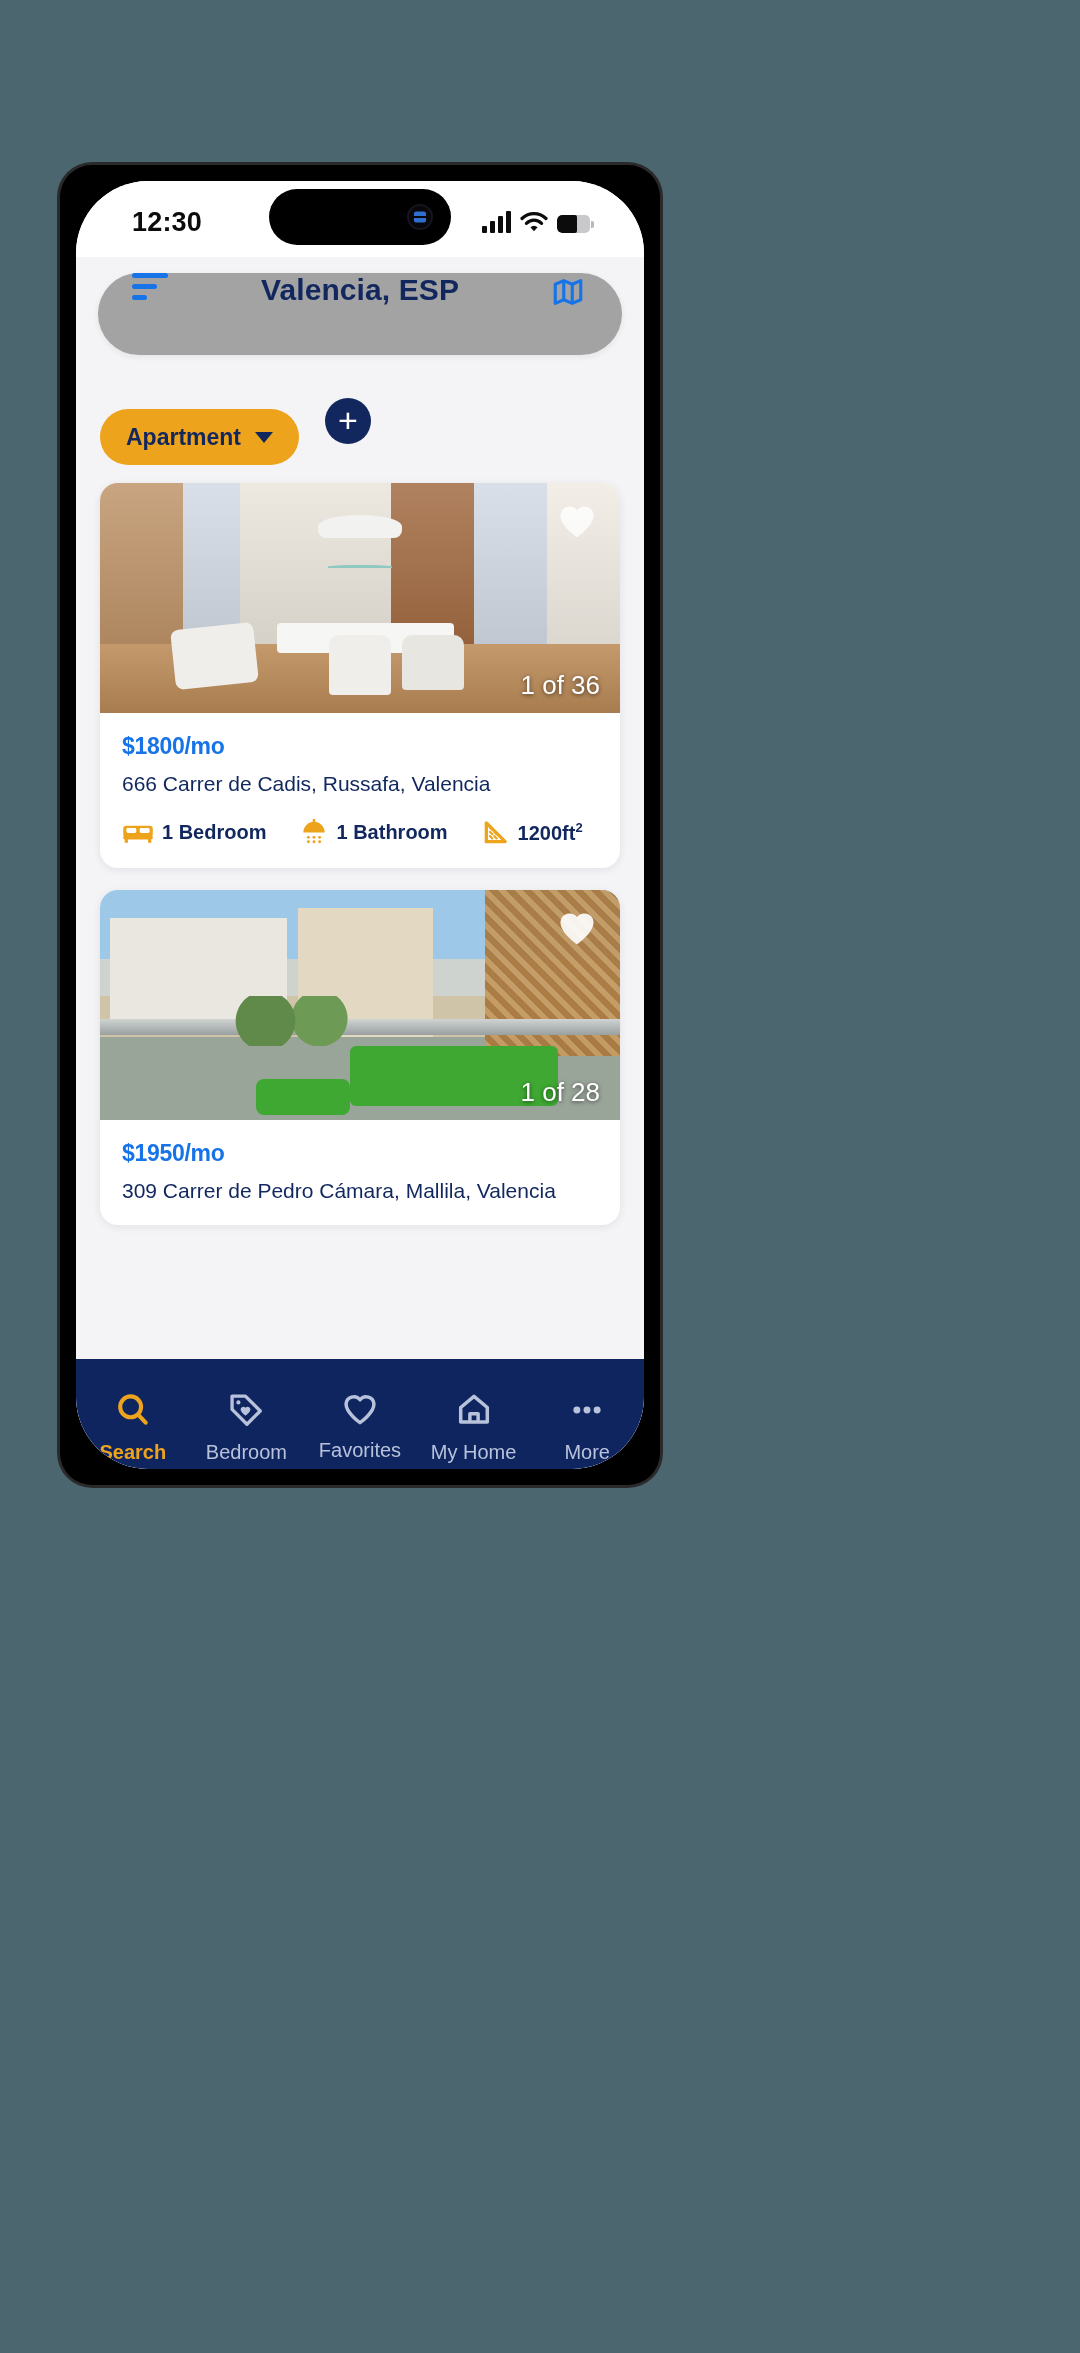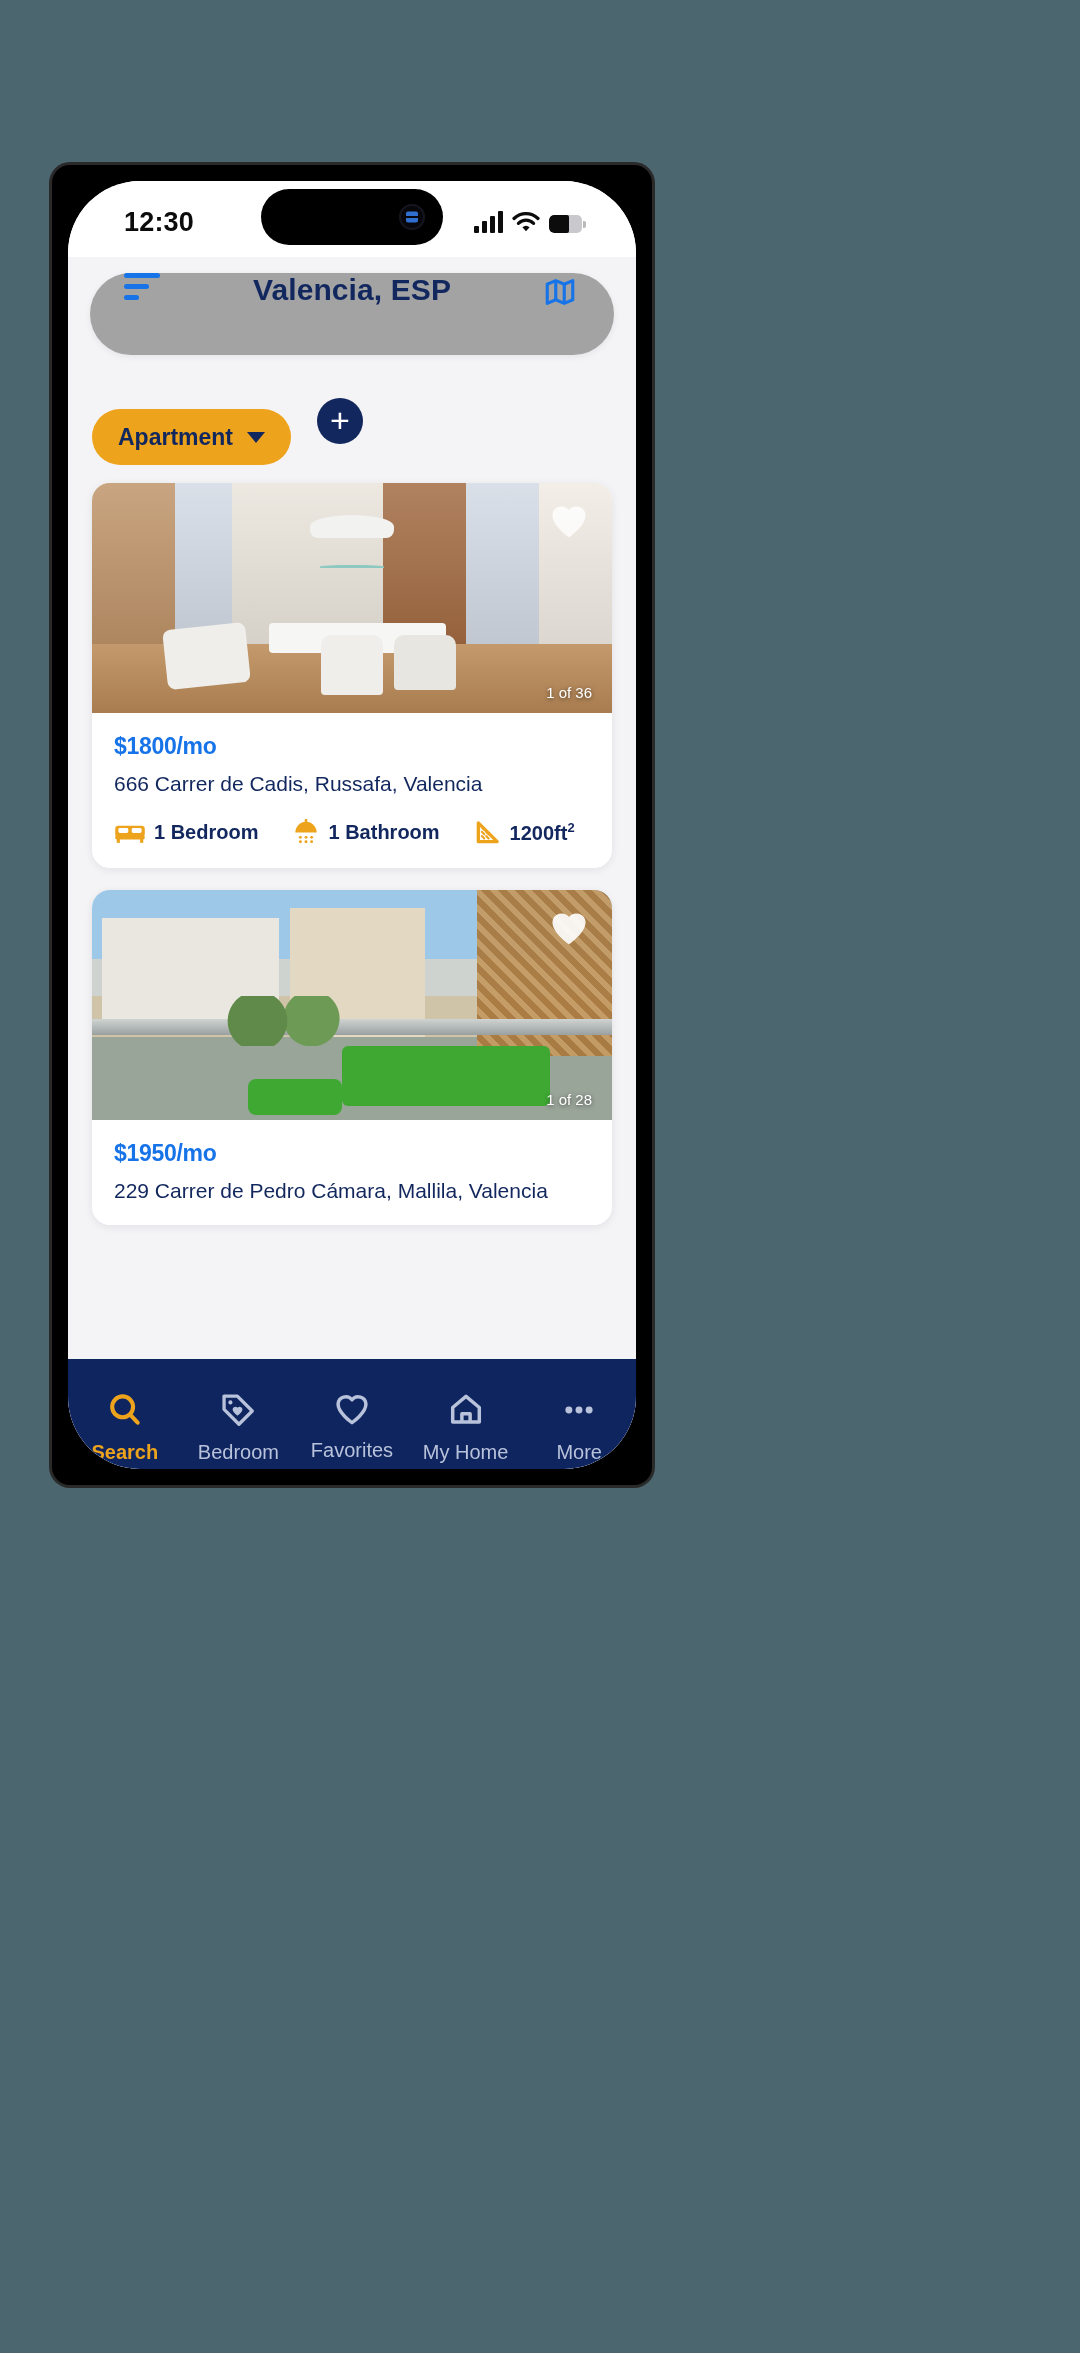--- a/index.html
+++ b/index.html
@@ -6,23 +6,23 @@
   html, body {
     width: 1080px; height: 2353px;
     background: #4c6670;
     font-family: "Liberation Sans", sans-serif;
     overflow: hidden;
   }
   .stage { position: relative; width: 1080px; height: 2353px; }
 
   
   .phone-frame {
-    position: absolute; left: 52px; top: 165px;
+    position: absolute; left: 60px; top: 165px;
     width: 600px; height: 1320px;
-    background: #000; border-radius: 18px;
+    background: #000; border-radius: 32px;
     box-shadow: 0 0 0 3px #2a2a2a;
   }
   .phone-screen {
     position: absolute; left: 16px; top: 16px;
     width: 568px; height: 1288px;
     background: #f4f4f6; border-radius: 72px;
     overflow: hidden;
   }
 
   
@@ -114,21 +114,21 @@
 
   
   .cards { padding: 0 24px; display: flex; flex-direction: column; gap: 22px; }
   .card { background: #fff; border-radius: 18px; overflow: hidden; box-shadow: 0 2px 8px rgba(20,30,60,.08); }
   .photo { position: relative; height: 230px; overflow: hidden; }
   .photo .heart {
     position: absolute; right: 22px; top: 18px; z-index: 3;
   }
   .photo .counter {
     position: absolute; right: 20px; bottom: 12px; z-index: 3;
-    color: #fff; font-size: 15px; font-weight: 500;
+    color: #fff; font-size: 26px; font-weight: 500;
     text-shadow: 0 1px 4px rgba(0,0,0,.6);
   }
   .card-body { padding: 20px 22px 22px 22px; }
   .price { font-size: 23px; font-weight: 700; color: #1673e8; letter-spacing: -.3px; }
   .addr { margin-top: 12px; font-size: 21px; font-weight: 400; color: #11275e; }
   .amenities { display: flex; align-items: center; gap: 34px; margin-top: 22px; }
   .amenity { display: flex; align-items: center; gap: 8px; }
   .amenity .lbl { font-size: 20px; font-weight: 700; color: #11275e; white-space: nowrap; }
   .sup { font-size: 13px; vertical-align: super; }
 
@@ -307,21 +307,21 @@
               <div class="ph2-chair"></div>
               <div class="heart">
                 <svg width="42" height="38" viewBox="0 0 24 22" fill="#ffffff" opacity="0.9">
                   <path d="M12 21S2.4 14.6 2.4 8.1A5.4 5.4 0 0112 5.2 5.4 5.4 0 0121.6 8.1C21.6 14.6 12 21 12 21z"></path>
                 </svg>
               </div>
               <div class="counter">1 of 28</div>
             </div>
             <div class="card-body">
               <div class="price">$1950/mo</div>
-              <div class="addr">229 Carrer de Pedro Cámara, Mallila, Valencia</div>
+              <div class="addr">309 Carrer de Pedro Cámara, Mallila, Valencia</div>
             </div>
           </div>
 
         </div>
 
         <div class="bottomnav">
 
           <div class="nav-item active">
             <svg width="38" height="38" viewBox="0 0 24 24" fill="none" stroke="#eda31c" stroke-width="2.6" stroke-linecap="round">
               <circle cx="10.5" cy="10" r="6.6"></circle>

